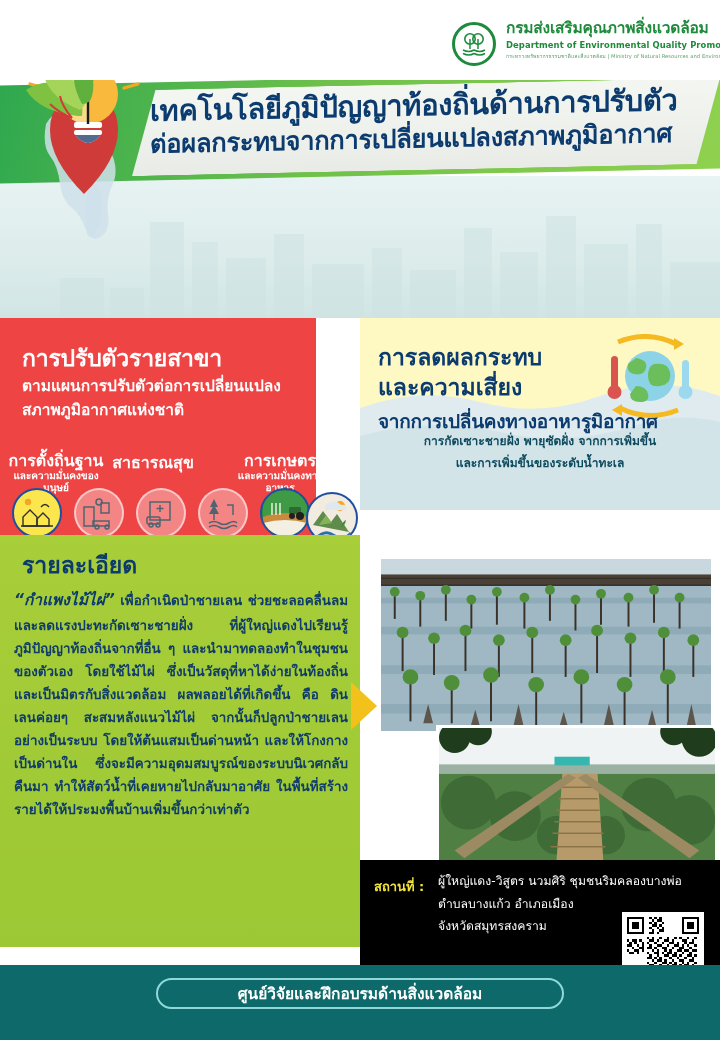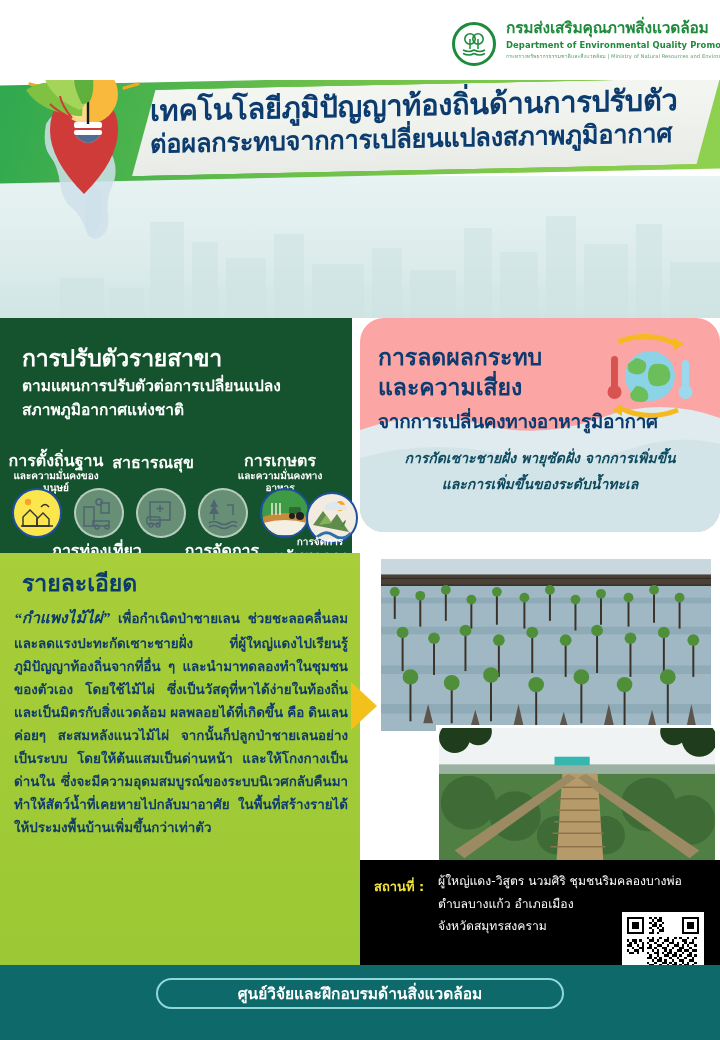--- a/index.html
+++ b/index.html
@@ -69,22 +69,22 @@
     background: linear-gradient(180deg,#e8f3f3 0%, #dceceb 60%, #cfe5e4 100%);
     overflow:hidden;
   }
   .skyline { position:absolute; left:0; bottom:0; width:720px; height:110px; opacity:.55; }
 
   
   .pinwrap { position:absolute; left:6px; top:32px; width:160px; height:210px; z-index:20; }
 
   
   .mid-left {
-    position:absolute; left:0; top:318px; width:352px; height:235px;
-    background:#14532d;
+    position:absolute; left:0; top:318px; width:316px; height:235px;
+    background:#ef4444;
   }
   .mid-left h2 {
     position:absolute; left:22px; top:22px;
     font-size:23px; font-weight:bold; color:#ffffff; letter-spacing:-0.2px;
   }
   .mid-left .sub {
     position:absolute; left:22px; top:56px; width:330px;
     font-size:15.5px; font-weight:bold; color:#ffffff; line-height:1.55;
   }
   .icon-row { position:absolute; left:6px; top:468px; width:356px; height:80px; }
@@ -96,43 +96,42 @@
   }
   .ic.plain { border-color:rgba(255,255,255,.55); background:rgba(255,255,255,.35); }
   .sec-lab {
     position:absolute; color:#ffffff; font-weight:bold; text-align:center;
     line-height:1.15;
   }
   .sec-lab .big { font-size:16px; display:block; }
   .sec-lab .sml { font-size:10px; display:block; font-weight:bold; }
 
   .mid-right {
-    position:absolute; left:360px; top:318px; width:360px; height:214px;
-    background:#fca5a5; overflow:hidden;border-radius:24px;
+    position:absolute; left:360px; top:318px; width:360px; height:192px;
+    background:#fef9c3; overflow:hidden;
   }
   .mr-wave { position:absolute; left:0; bottom:0; width:360px; height:160px; }
   .mid-right h2 {
     position:absolute; left:18px; top:24px; font-size:23px; font-weight:bold;
     color:#0b3b6f; line-height:1.32; z-index:3;
   }
   .mid-right .h2b {
     position:absolute; left:18px; top:88px; font-size:19px; font-weight:bold;
     color:#0b3b6f; z-index:3; letter-spacing:-0.3px;
   }
   .mid-right .body {
-    position:absolute; left:8px; top:128px; width:344px; text-align:center;
-    font-size:14px; font-weight:bold; color:#0d4a5e; line-height:1.85; z-index:3;font-style:italic;
+    position:absolute; left:8px; top:112px; width:344px; text-align:center;
+    font-size:12px; font-weight:bold; color:#0d4a5e; line-height:1.85; z-index:3;
   }
   .globe-ico { position:absolute; right:18px; top:16px; width:106px; height:86px; z-index:4; }
 
   
   .detail {
-    position:absolute; left:0; top:553px; width:360px; height:412px;
+    position:absolute; left:0; top:535px; width:360px; height:412px;
     background: linear-gradient(180deg,#a8ce39 0%, #9bc834 100%);
-    font-family: Liberation Serif, serif;
   }
   .detail h2 {
     position:absolute; left:22px; top:12px; font-size:23px; font-weight:bold;
     color:#0b3b6f;
   }
   .detail-body {
     position:absolute; left:14px; top:52px; width:334px;
     font-size:13.4px; font-weight:bold; color:#0f3c6b; line-height:1.72;
     text-align:justify; text-justify:inter-word;
   }

